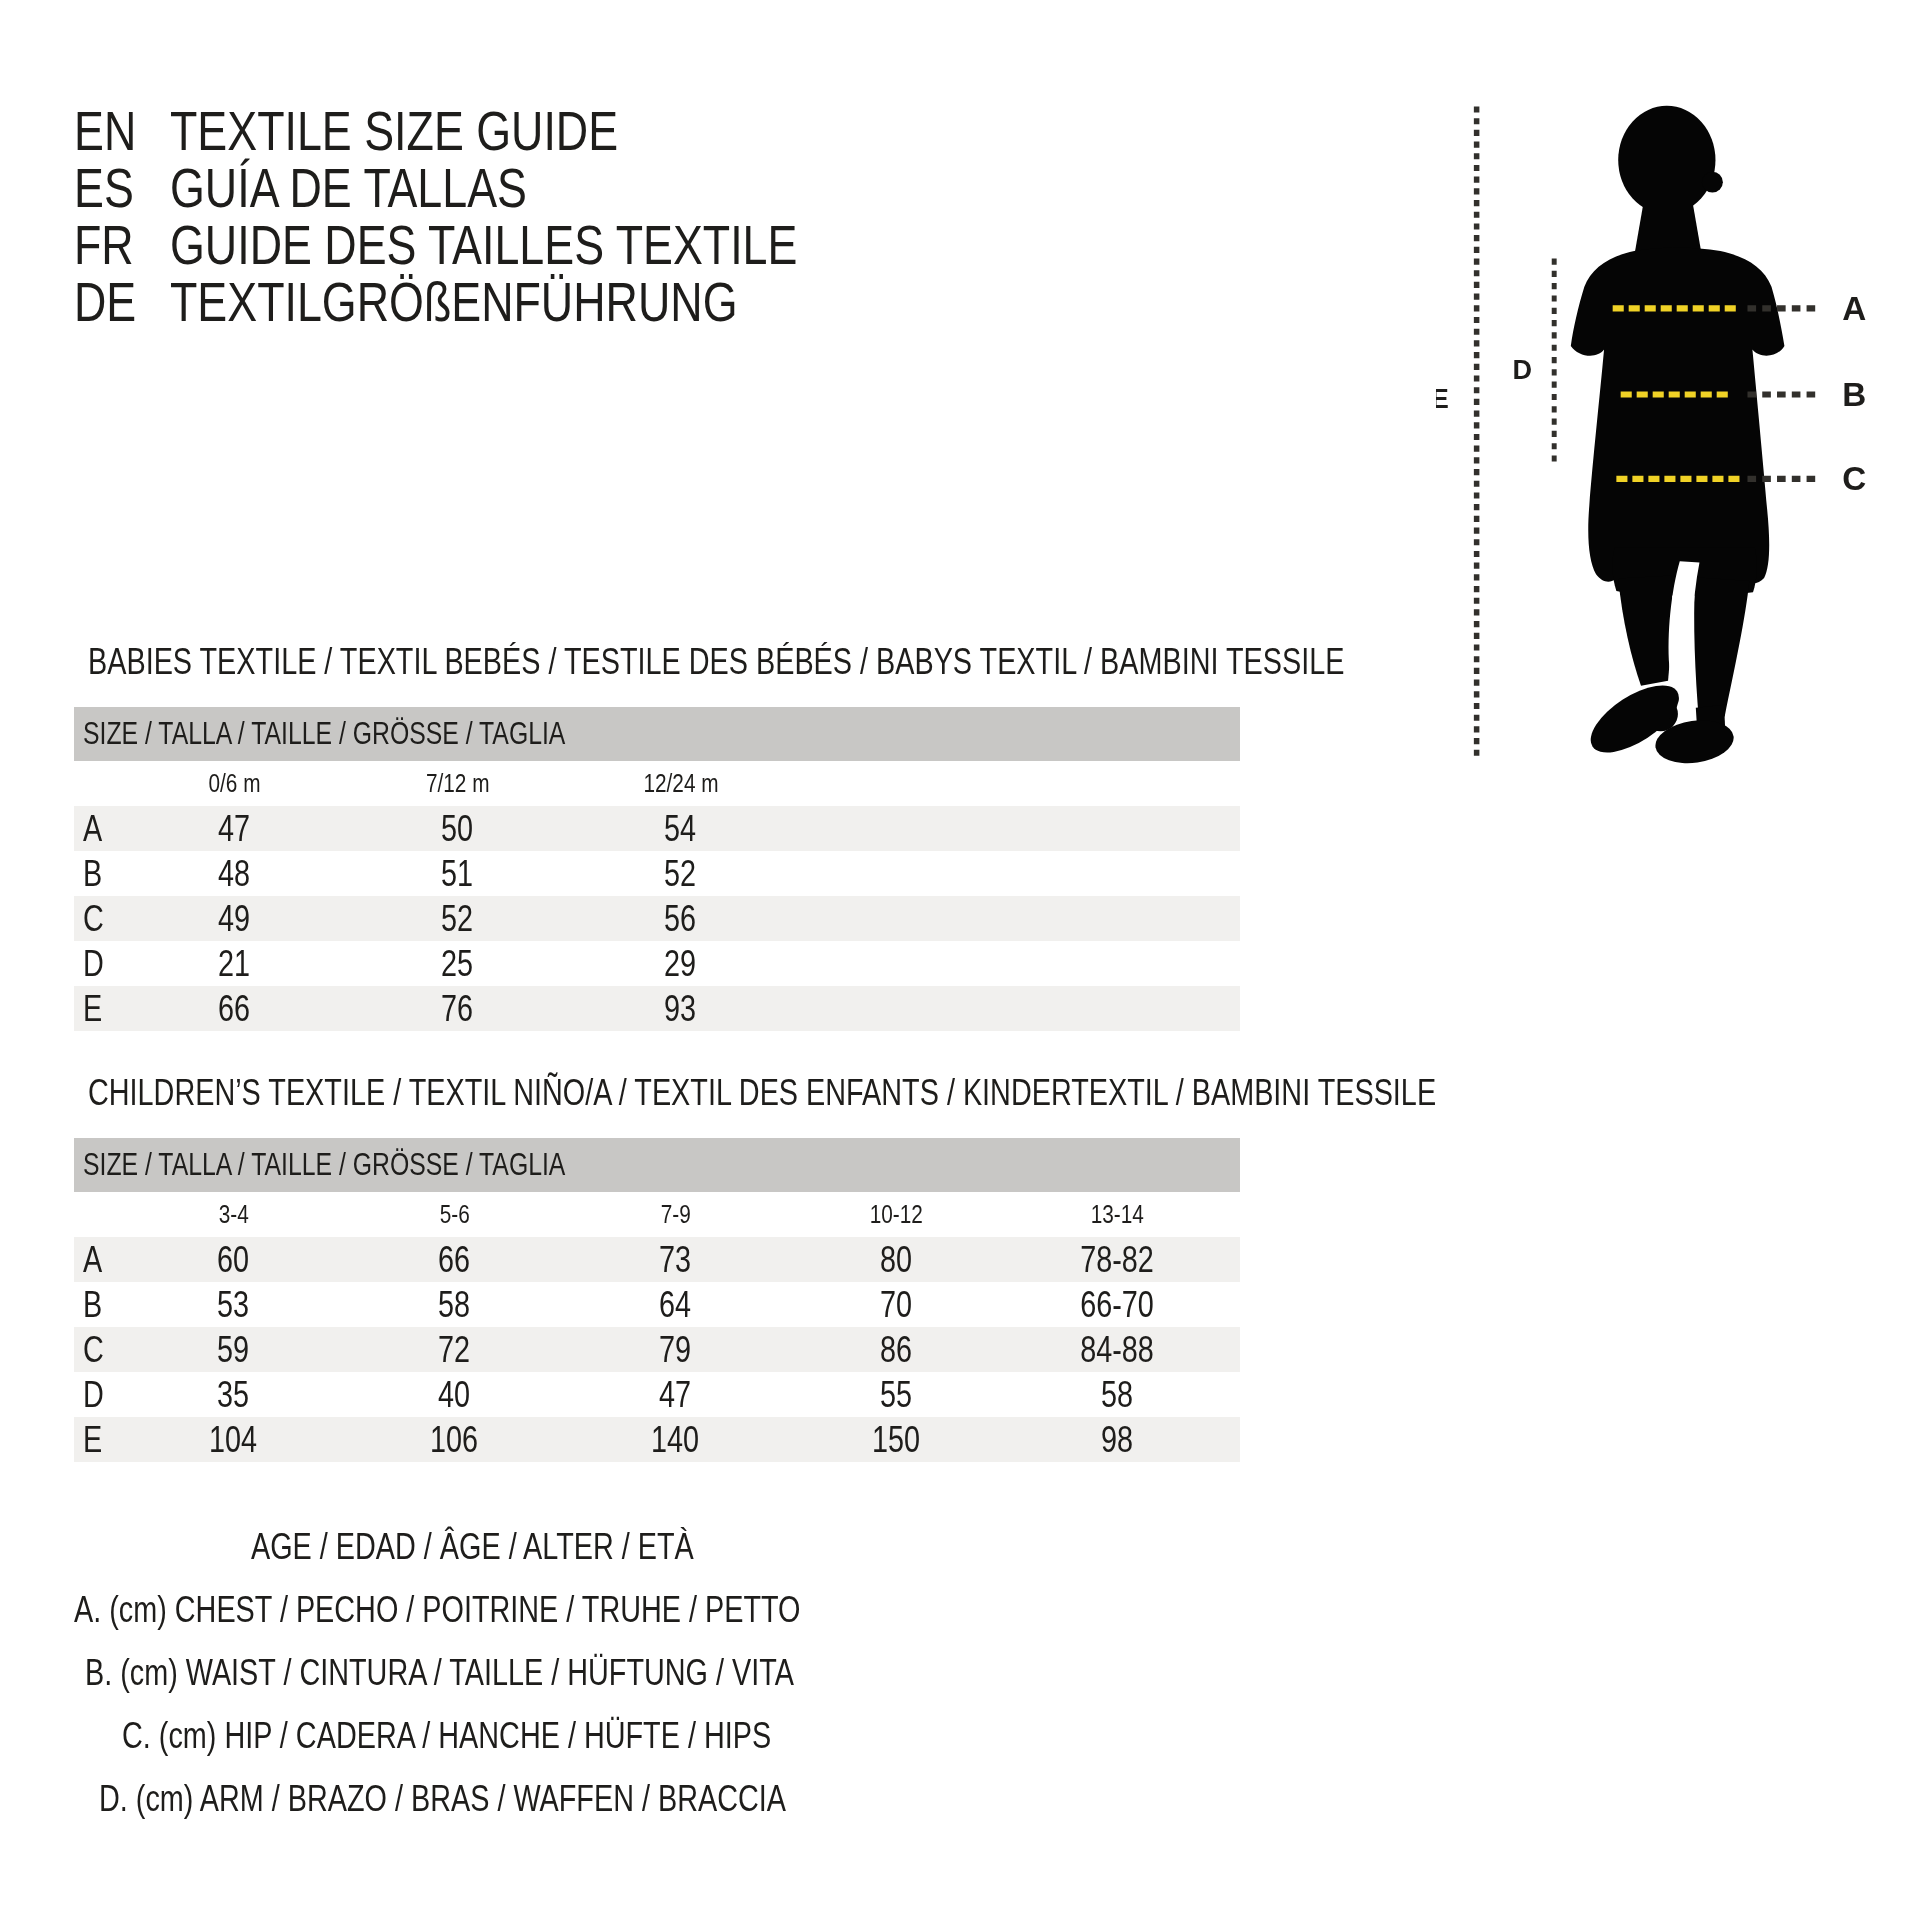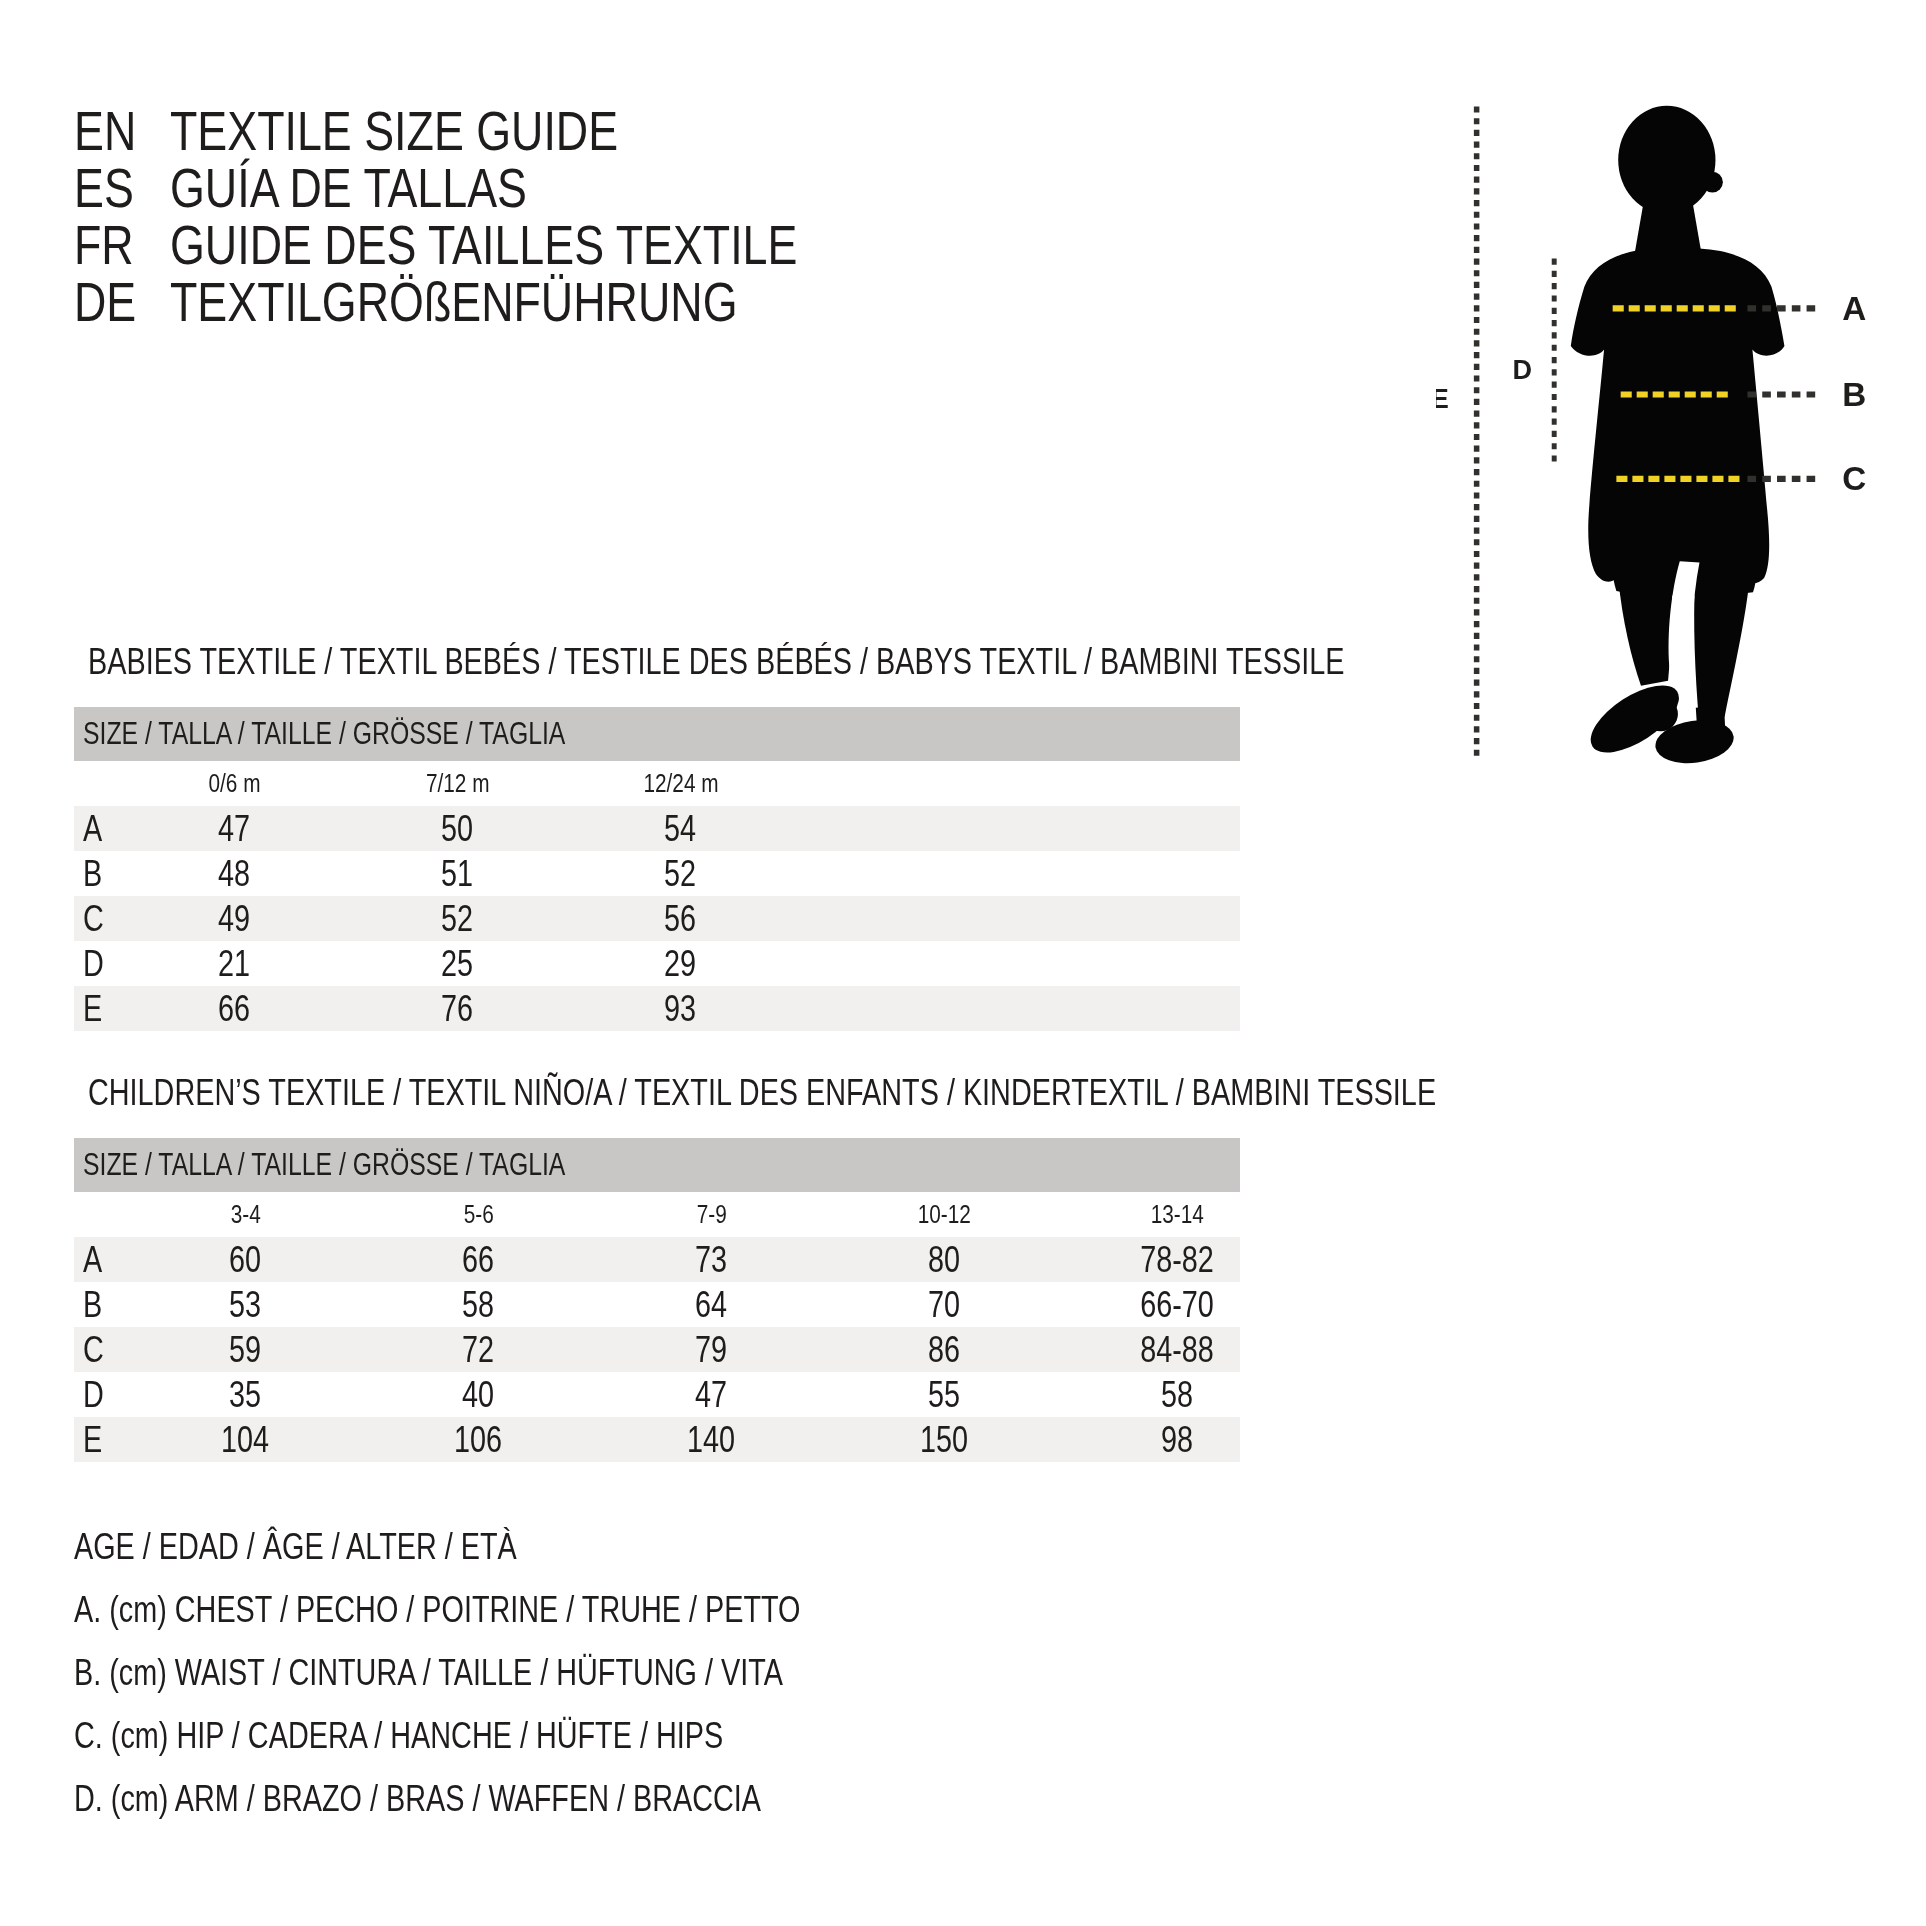--- a/index.html
+++ b/index.html
@@ -32,30 +32,30 @@
   .size-table { position:absolute; left:74px; width:1166px; }
   .tbl-babies   { top:707px; }
   .tbl-children { top:1138px; }
   .size-bar {
     height:54px; background:#c8c7c5;
     display:flex; align-items:center;
     padding-left:9.2px; font-size:31px;
   }
   .hdr-row, .data-row { display:grid; align-items:center; height:45px; }
   .tbl-babies   .hdr-row, .tbl-babies   .data-row { grid-template-columns:49px 223px 223px 223px 1fr; }
-  .tbl-children .hdr-row, .tbl-children .data-row { grid-template-columns:49px 221px 221px 221px 221px 221px 1fr;gap:12px; }
+  .tbl-children .hdr-row, .tbl-children .data-row { grid-template-columns:49px 221px 221px 221px 221px 221px 1fr; }
   .hdr-row { height:45px; font-size:26px; }
   .data-row { height:45px; font-size:36px; }
   .data-row.striped { background:#f1f0ee; }
   .cell  { text-align:center; }
   .lcell { padding-left:9.2px; text-align:left; }
 
   
   .legend { position:absolute; left:74px; top:1515px; }
-  .legend-line { display:block; height:63px; line-height:63px; font-size:36px; }
+  .legend-line { display:block; height:63px; line-height:63px; font-size:36px;text-align:center; }
 
   svg text { font-family:"Liberation Sans", sans-serif; fill:#1e1d1b; }
 </style>
 </head>
 <body>
 
 <div class="lang-list">
   <div class="lang-line"><span class="cx"><span class="code">EN</span><span>TEXTILE SIZE GUIDE</span></span></div>
   <div class="lang-line"><span class="cx"><span class="code">ES</span><span>GUÍA DE TALLAS</span></span></div>
   <div class="lang-line"><span class="cx"><span class="code">FR</span><span>GUIDE DES TAILLES TEXTILE</span></span></div>

